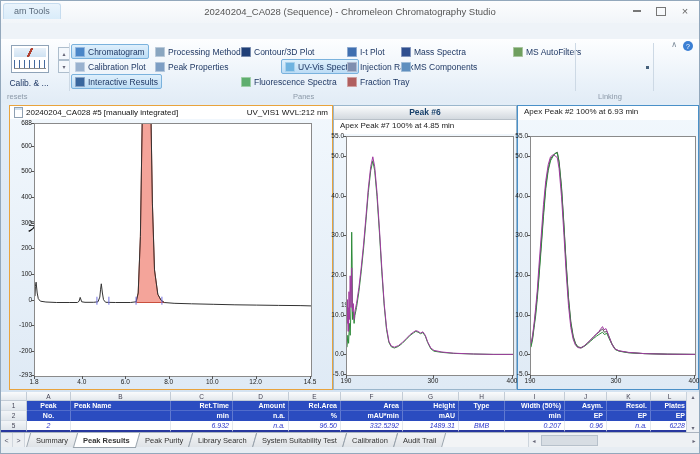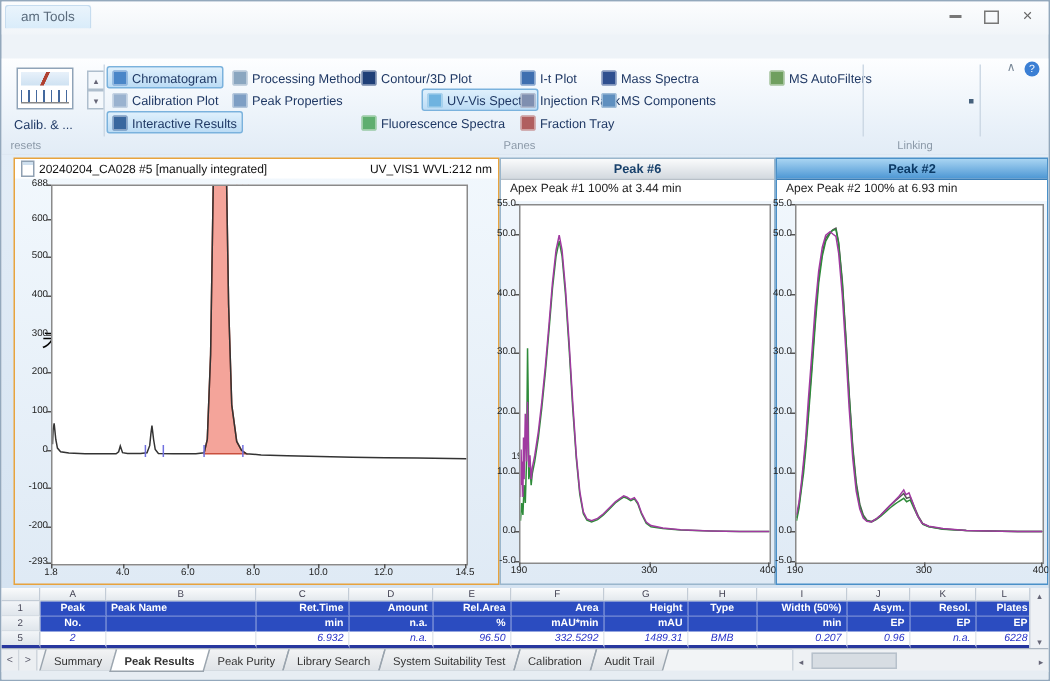--- a/index.html
+++ b/index.html
@@ -102,20 +102,21 @@
   #hthumb{width:55px;height:9px;background:#d7dde3;border:1px solid #b7c1cb;margin-left:2px}
   #bottomstrip{position:absolute;top:446px;left:0;right:0;height:7px;background:#e7edf3}
 </style>
 </head>
 <body>
 
 <div id="win">
 
   <div id="titlebar">
     <div id="toolsTab">am Tools</div>
+    <div id="title">20240204_CA028 (Sequence) - Chromeleon Chromatography Studio</div>
     <div id="winbtns">
       <div class="wbtn">
           <span class="minbar"></span>
         </div>
       <div class="wbtn">
           <span class="restsq"></span>
         </div>
       <div class="wbtn close">×</div>
     </div>
   </div>
@@ -191,21 +192,21 @@
           <span class="rb-ico" style="background: rgb(111, 159, 95);"></span>
           <span>MS AutoFilters</span>
         </div>
       </div>
 
     <div class="rb-divider" style="left:574px"></div>
     <div id="slDrop"></div>
     <div class="rb-divider" style="left:652px"></div>
 
     <div class="rb-group-label" style="left:6px">resets</div>
-    <div class="rb-group-label" style="left:308px;width:48px;text-align:right">Panes</div>
+    <div class="rb-group-label" style="left:292px;width:48px;text-align:left">Panes</div>
     <div class="rb-group-label" style="left:578px;width:62px;text-align:center">Linking</div>
   </div>
 
   <div id="content">
 
     <div class="panel" id="p1">
       <div class="pane-titlebar">
         <span class="tleft">
             <span class="page-ico"></span>
             <span>20240204_CA028 #5 [manually integrated]</span>
@@ -273,21 +274,21 @@
           <div class="tick-x" style="top: 257px; left: 202.205px;"></div>
           <div class="xtick" style="top: 259px; left: 235.669px;">12.0</div>
           <div class="tick-x" style="top: 257px; left: 245.669px;"></div>
           <div class="xtick" style="top: 259px; left: 290px;">14.5</div>
           <div class="tick-x" style="top: 257px; left: 300px;"></div>
         </div>
     </div>
 
     <div class="panel" id="p2">
       <div class="spec-header">Peak #6</div>
-      <div class="spec-sub">Apex Peak #1 100% at 3.44 min</div>
+      <div class="spec-sub">Apex Peak #7 100% at 4.85 min</div>
       <div class="plotwrap">
         <div class="unit-label" style="left:16px;top:7px">%</div>
         <div class="unit-label" style="left:160px;top:228px">nm</div>
         <div class="legend-line lg-green" style="top:6px;right:8px">Peak #1 50% at 4.79 min: 952.22</div>
         <div class="legend-line" style="top:15px;right:8px">
           <span class="apex">222.72</span>
           <span class="lg-purple">Peak #1 50% at 4.93 min: 972.94</span>
         </div>
         <div class="plabel" style="left:14px;top:140px">195.96</div>
         <div class="plabel" style="left:7px;top:169px">191.40</div>
@@ -314,21 +315,20 @@
           <div class="xtick" style="top: 245px; left: 2px;">190</div>
           <div class="tick-x" style="top: 243px; left: 12px;"></div>
           <div class="xtick" style="top: 245px; left: 88.9524px;">300</div>
           <div class="tick-x" style="top: 243px; left: 98.9524px;"></div>
           <div class="xtick" style="top: 245px; left: 168px;">400</div>
           <div class="tick-x" style="top: 243px; left: 178px;"></div>
         </div>
     </div>
 
     <div class="panel" id="p3">
-      <div class="spec-header">Peak #2</div>
       <div class="spec-sub">Apex Peak #2 100% at 6.93 min</div>
       <div class="plotwrap">
         <div class="unit-label" style="left:16px;top:7px">%</div>
         <div class="unit-label" style="left:158px;top:228px">nm</div>
         <div class="legend-line lg-green" style="top:6px;right:8px">Peak #2 50% at 6.82 min: 988.34</div>
         <div class="legend-line" style="top:15px;right:8px">
           <span class="apex">223.73</span>
           <span class="lg-purple">Peak #2 50% at 7.03 min: 988.92</span>
         </div>
         <div class="plabel" style="left:28px;top:24px">218.69</div>

